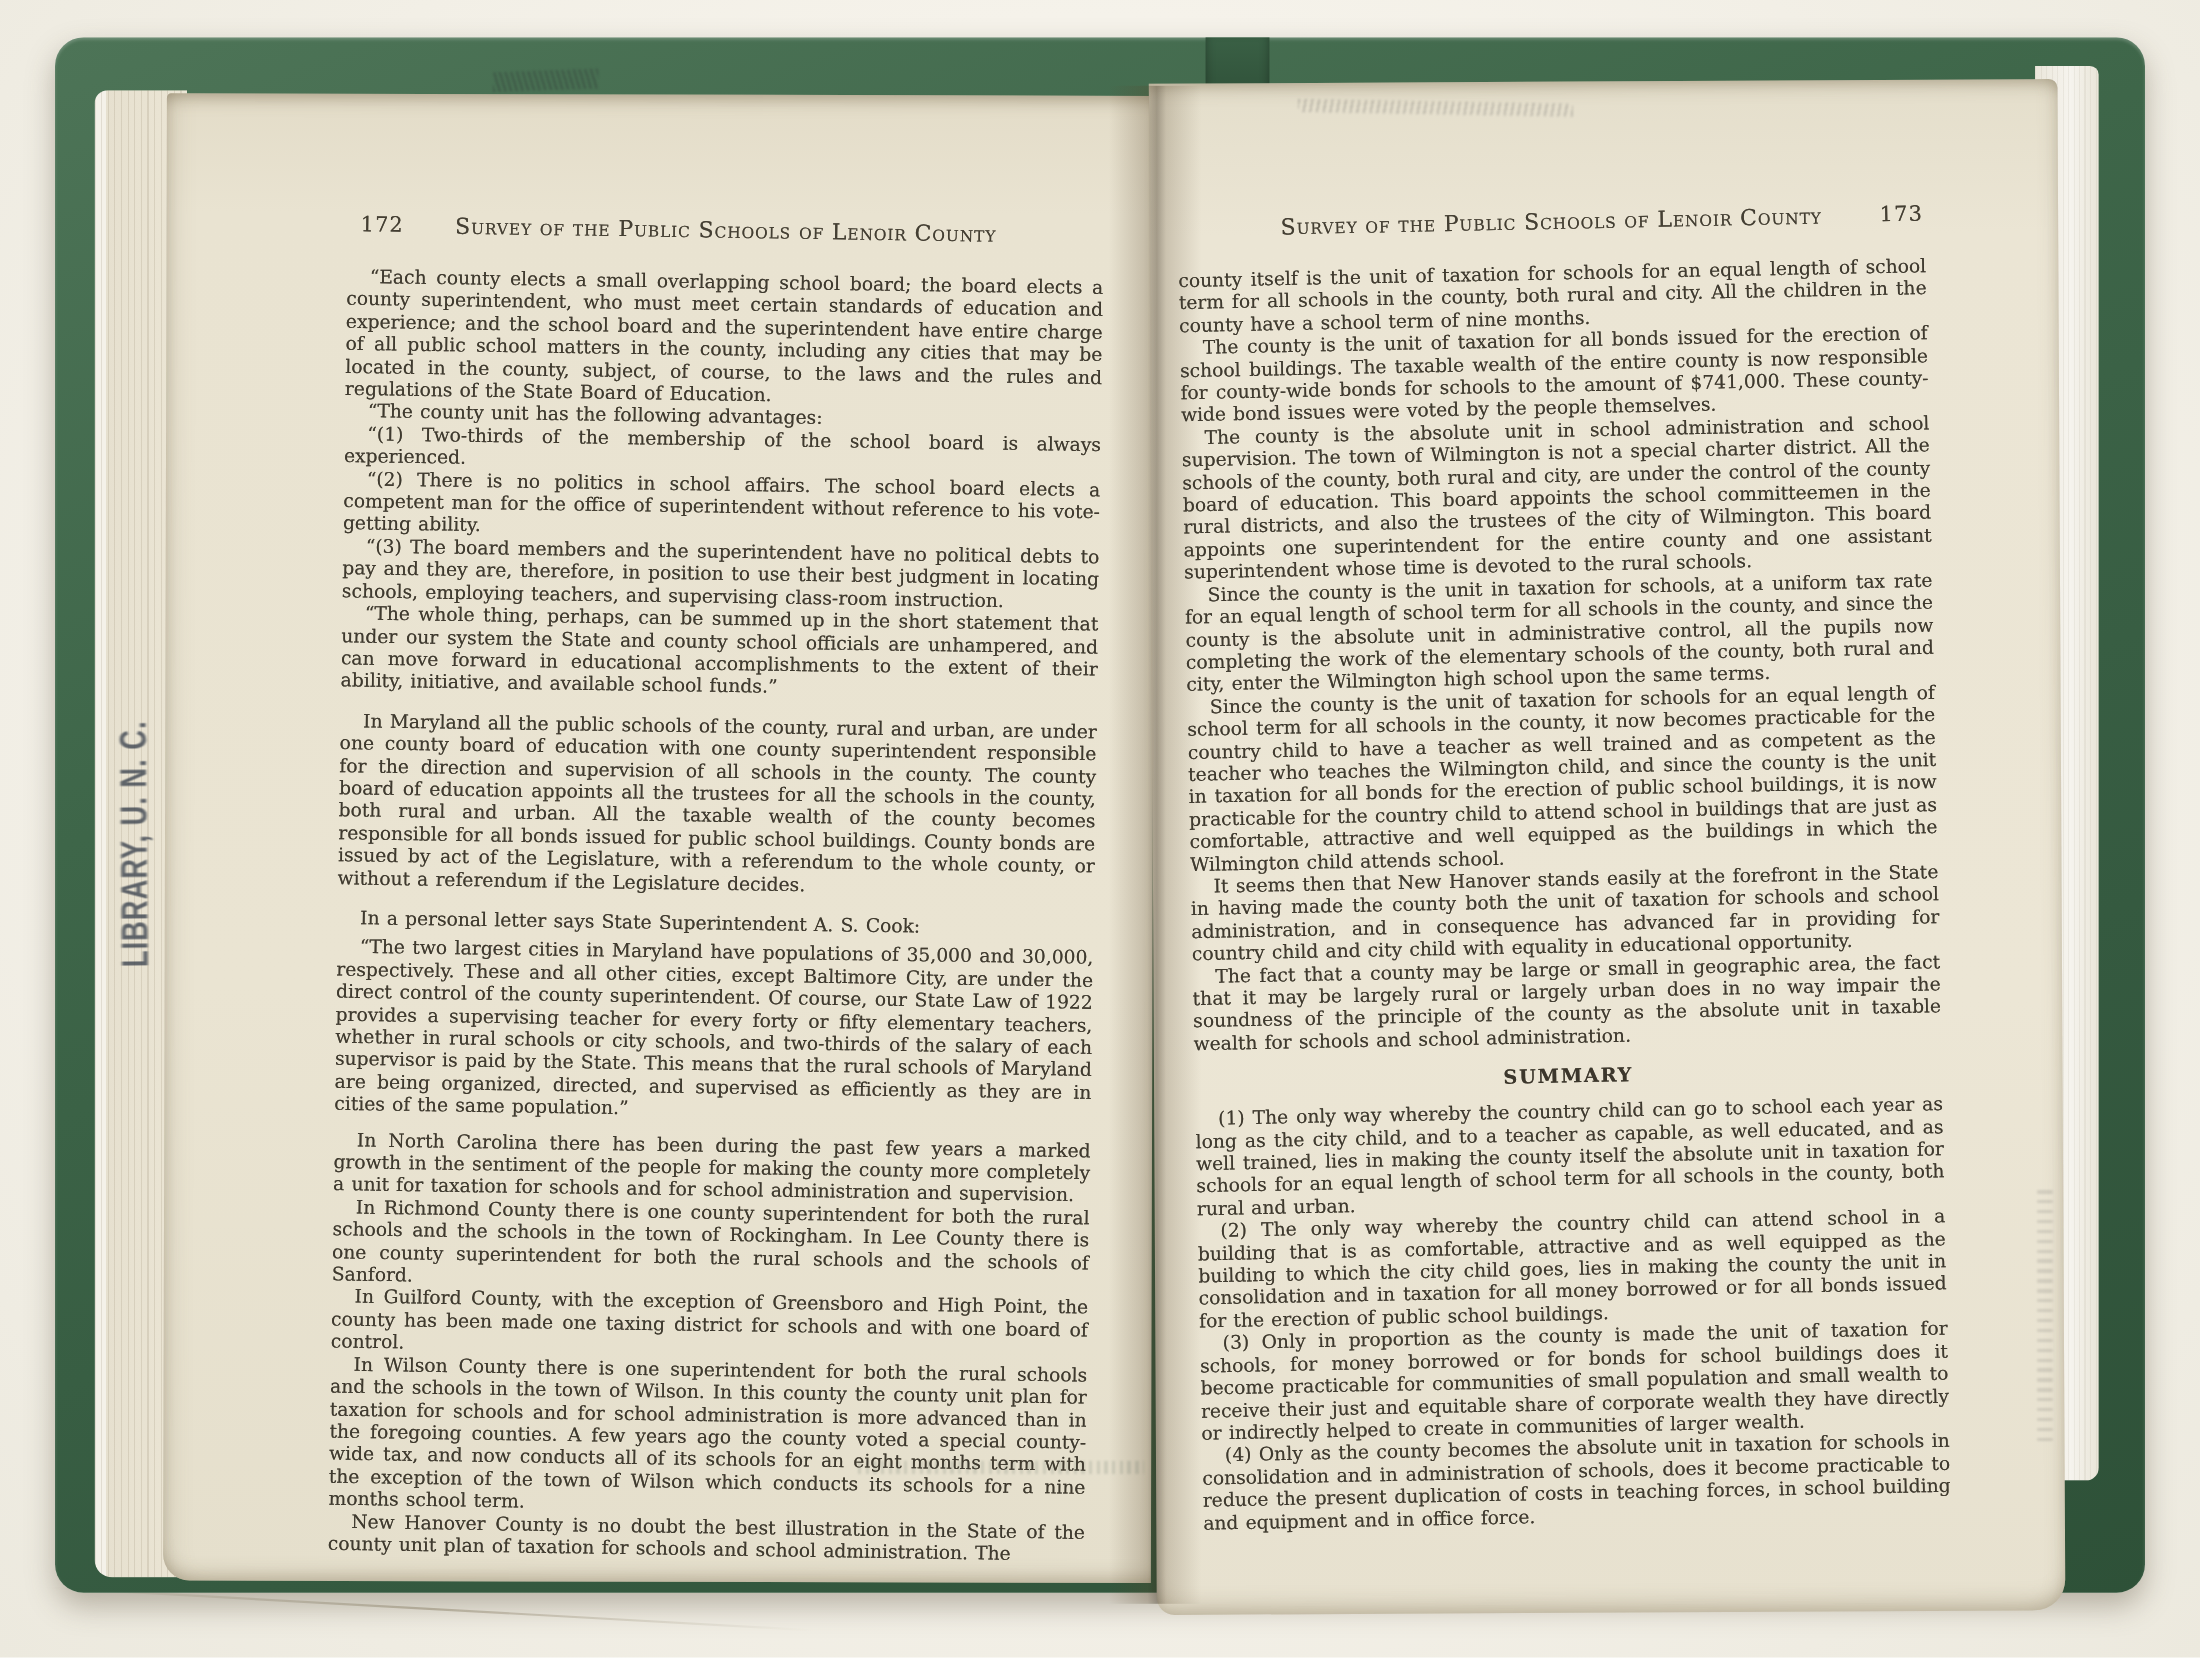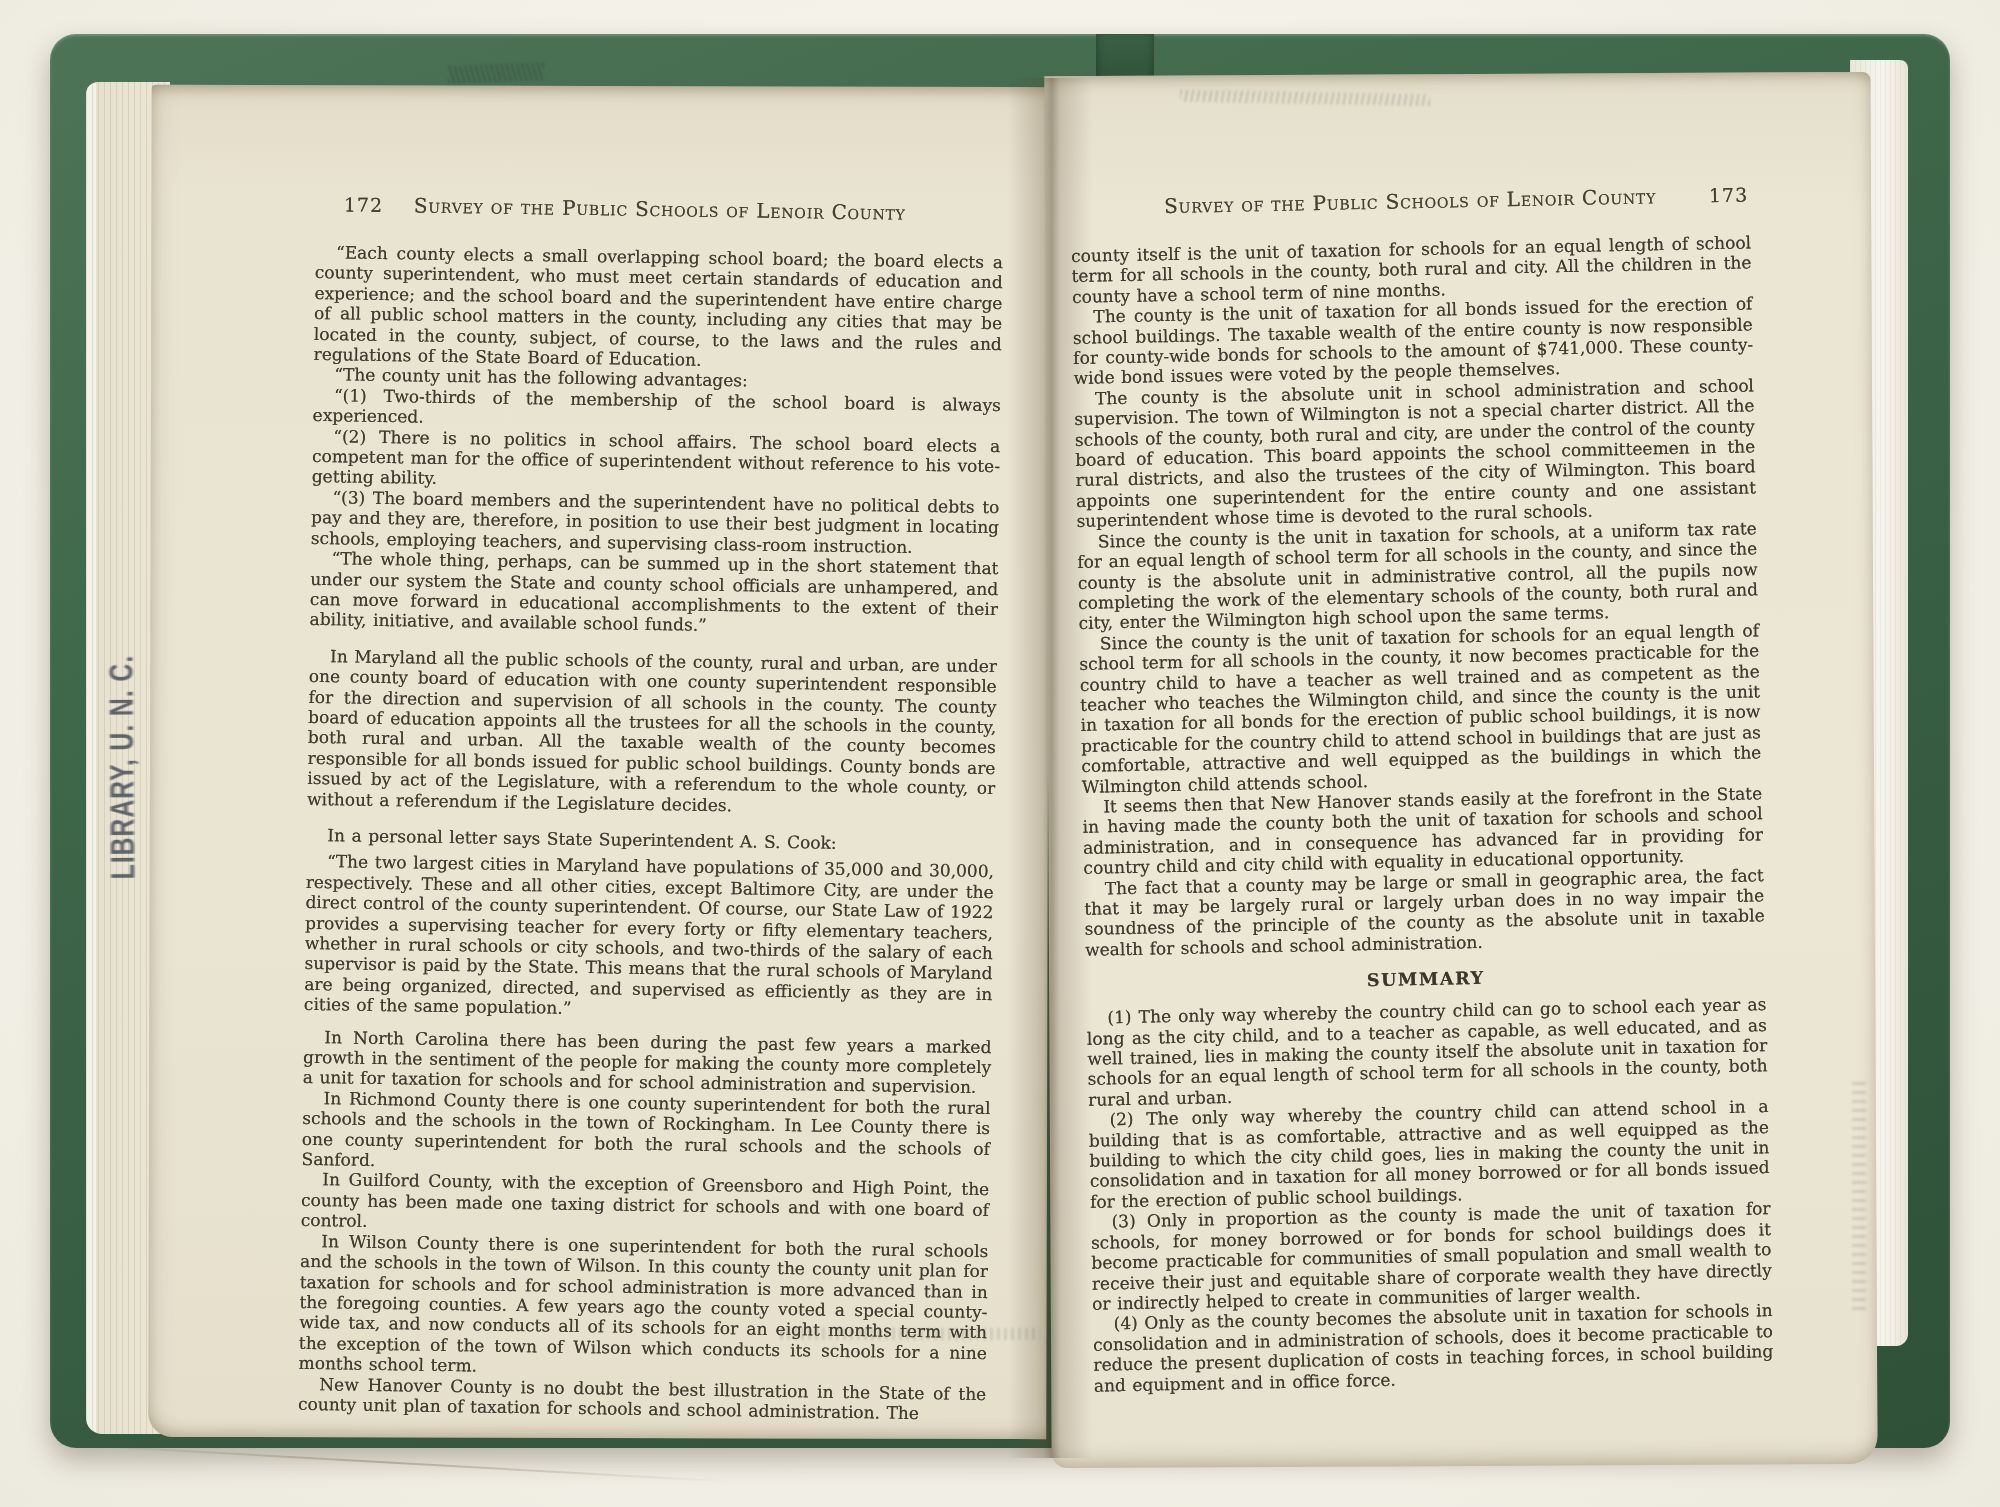--- a/index.html
+++ b/index.html
@@ -65,21 +65,21 @@
     position:absolute; color:#3f3a2f;
     text-shadow: 0 0 .35px rgba(62,56,44,.75);
   }
   .text-left  { left:316px;  top:192px; width:688px; transform:rotate(.85deg);  transform-origin:0 0; }
   .text-right { left:1070px; top:196px; width:680px; transform:rotate(-1.15deg); transform-origin:0 0; }
   .running-head {
     position:relative; height:26px; margin-bottom:24px;
     font-variant:small-caps; letter-spacing:.8px; font-size:20px; color:#443f33;
   }
   .head-title { display:block; text-align:center; }
-  .folio { position:absolute; top:1px; font-size:19px; letter-spacing:1px; font-variant:normal;margin-left:16px; }
+  .folio { position:absolute; top:1px; font-size:19px; letter-spacing:1px; font-variant:normal; }
   .folio-left  { left:12px; }
   .folio-right { right:2px; }
   .para {
     margin:0; font-size:17px; line-height:20.4px;
     text-align:justify; text-indent:21px; word-spacing:1.1px;
   }
   .para.no-indent { text-indent:0; }
   .summary-heading {
     margin:16px 0 12px; text-align:center;
     font-size:17.5px; font-weight:bold; letter-spacing:1.6px; color:#3c372c;

